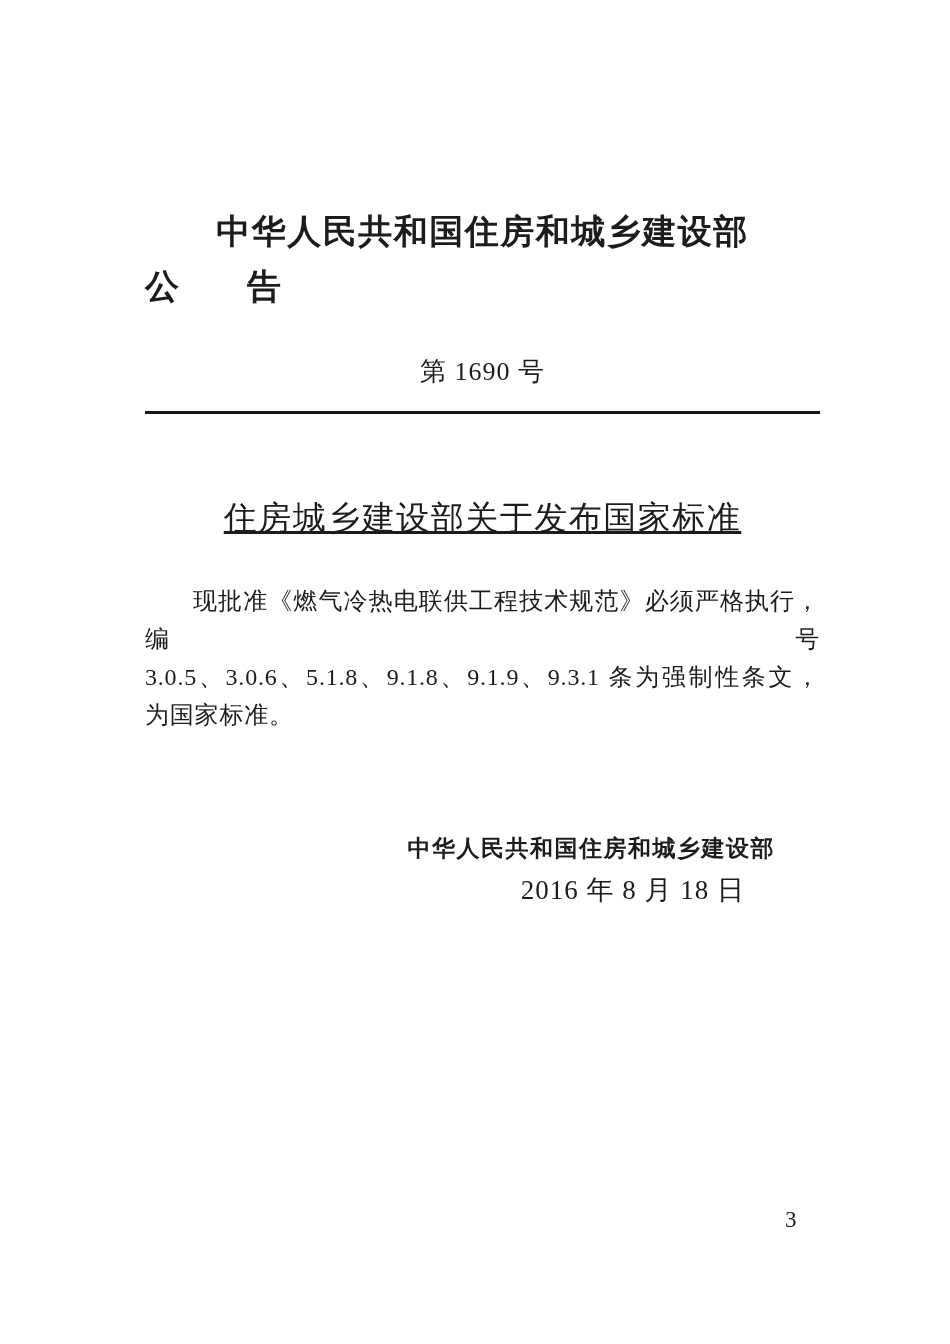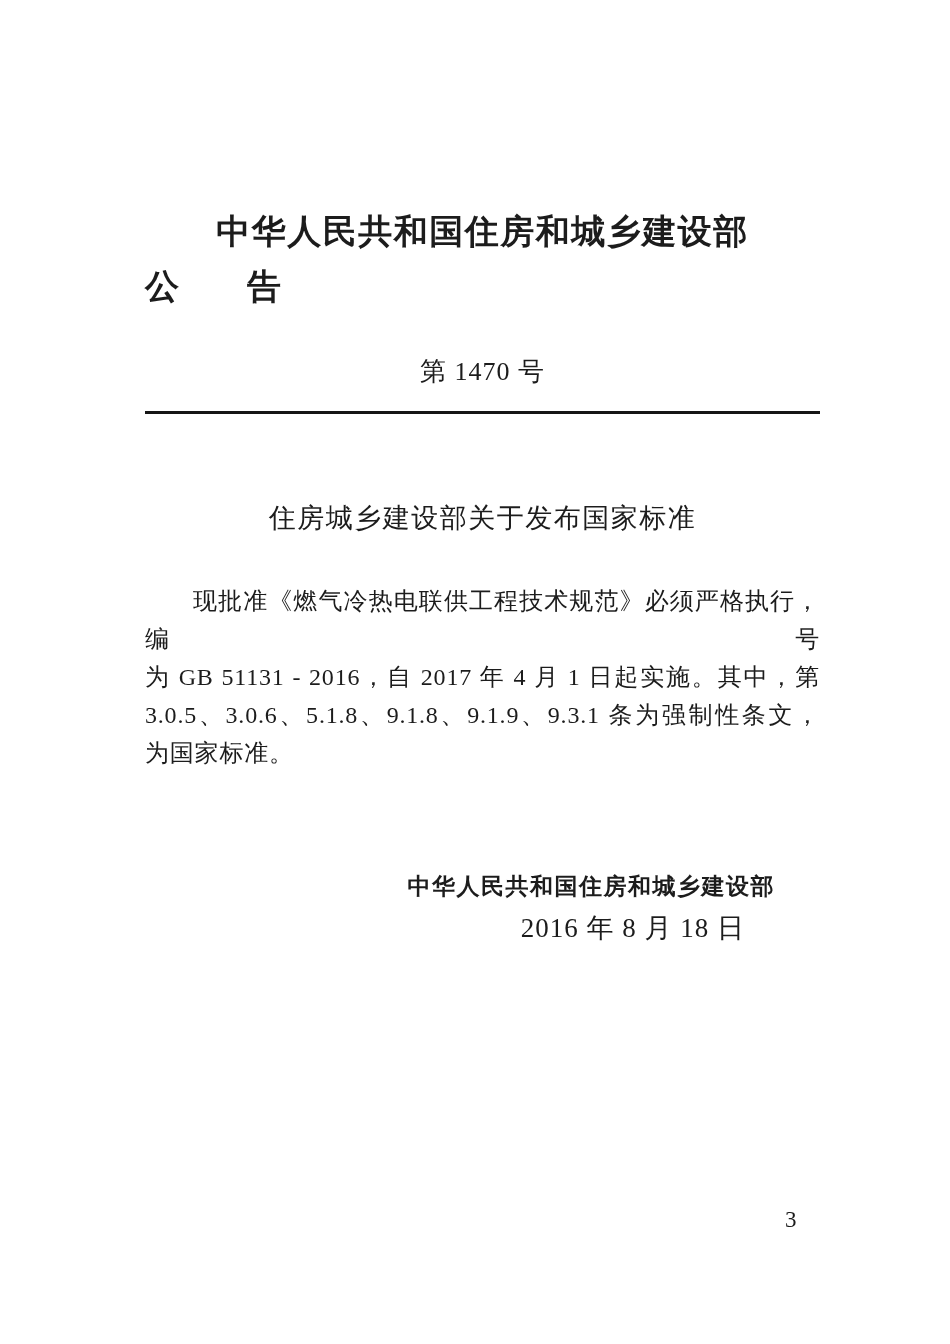--- a/index.html
+++ b/index.html
@@ -44,24 +44,25 @@
     letter-spacing: 1px;
   }
   .divider {
     border: none;
     border-top: 3px solid #151515;
     margin: 23px 0 0 0;
     width: 100%;
   }
   .doc-title {
     margin-top: 82px;
-    font-size: 27px;
+    font-size: 33px;
     text-align: center;
     line-height: 44px;
     letter-spacing: 1.5px;
+    text-decoration: underline;
   }
   .body-text {
     margin-top: 42px;
     font-size: 24px;
     line-height: 38px;
     letter-spacing: 0.8px;
   }
   .body-line {
     white-space: nowrap;
   }
@@ -103,31 +104,30 @@
 </head>
 <body>
 
 <div class="page">
   <div class="content">
 
     <div class="ministry-title">中华人民共和国住房和城乡建设部</div>
 
     <div class="announcement-word">公　　告</div>
 
-    <div class="issue-number">第 1470 号</div>
+    <div class="issue-number">第 1690 号</div>
 
     <hr class="divider">
 
     <div class="doc-title">
       <div>住房城乡建设部关于发布国家标准</div>
     </div>
 
     <div class="body-text">
       <div class="body-line justify indent">现批准《燃气冷热电联供工程技术规范》必须严格执行，编号</div>
-      <div class="body-line justify">为 GB 51131 - 2016，自 2017 年 4 月 1 日起实施。其中，第</div>
       <div class="body-line justify">3.0.5、3.0.6、5.1.8、9.1.8、9.1.9、9.3.1 条为强制性条文，</div>
       <div class="body-line">为国家标准。</div>
     </div>
 
     <div class="signature-block">
       <div class="signature-org">中华人民共和国住房和城乡建设部</div>
       <div class="signature-date">2016 年 8 月 18 日</div>
     </div>
 
   </div>

